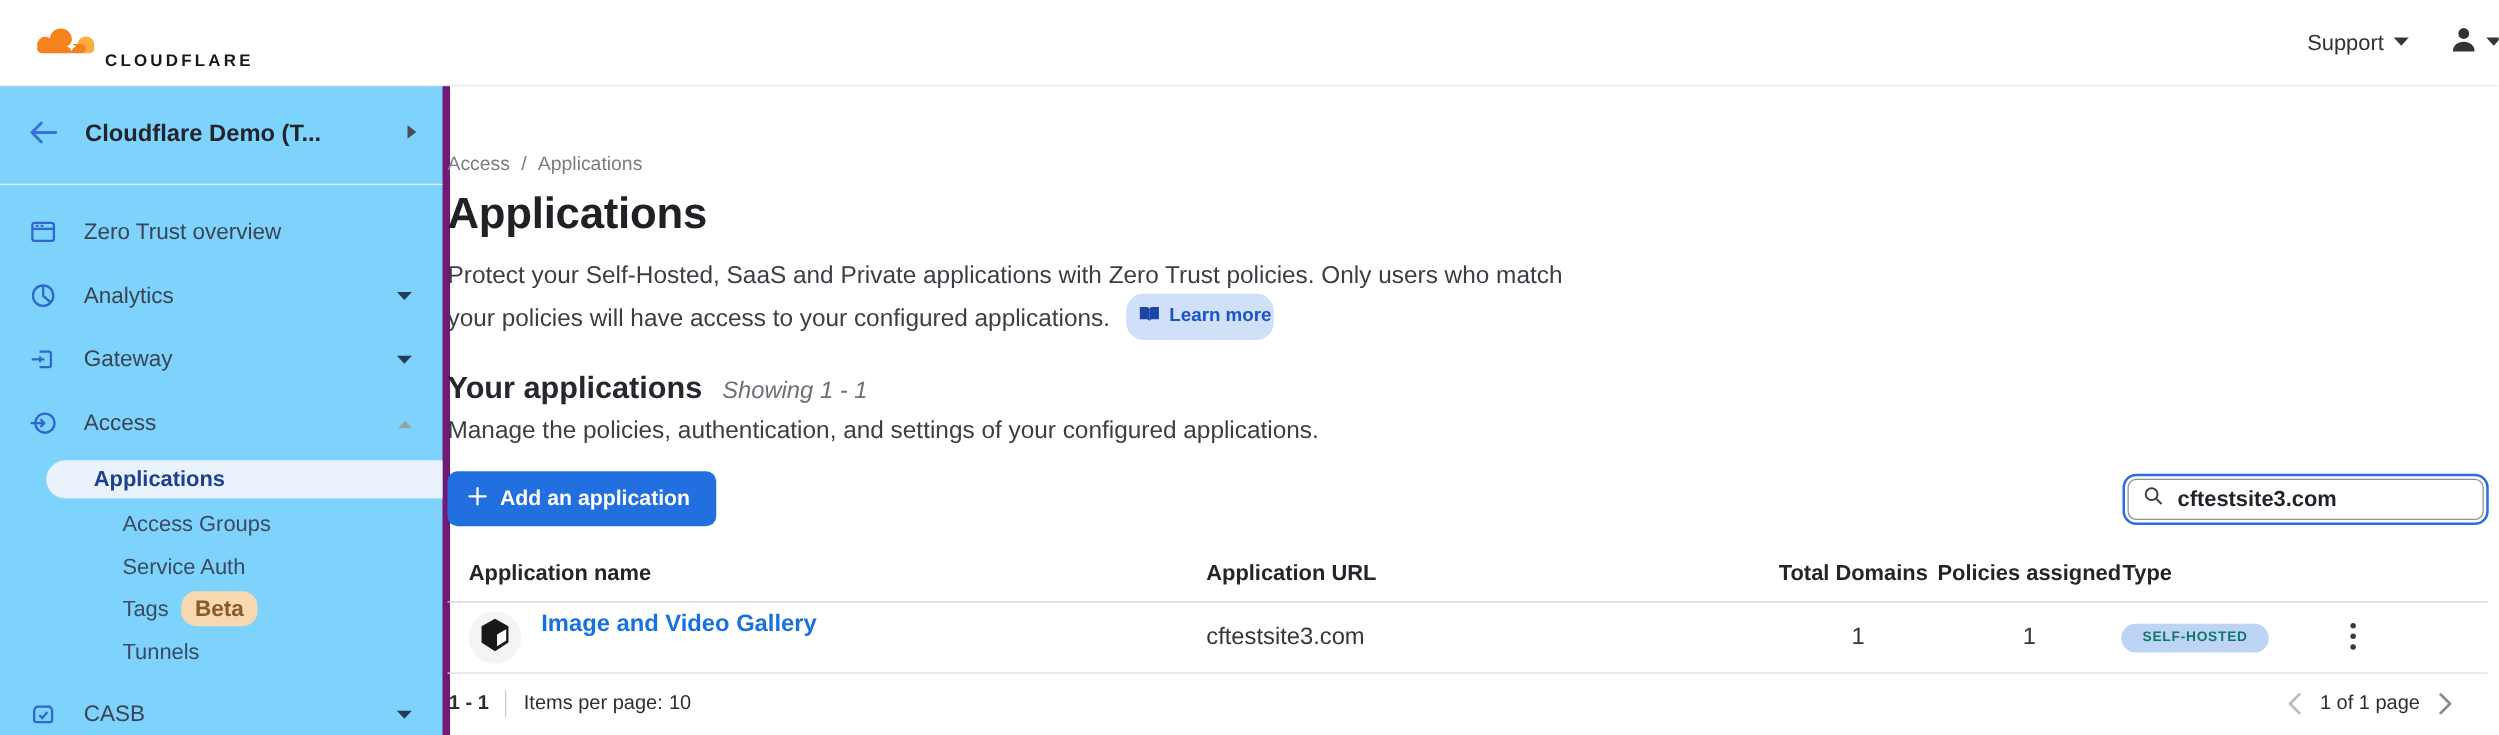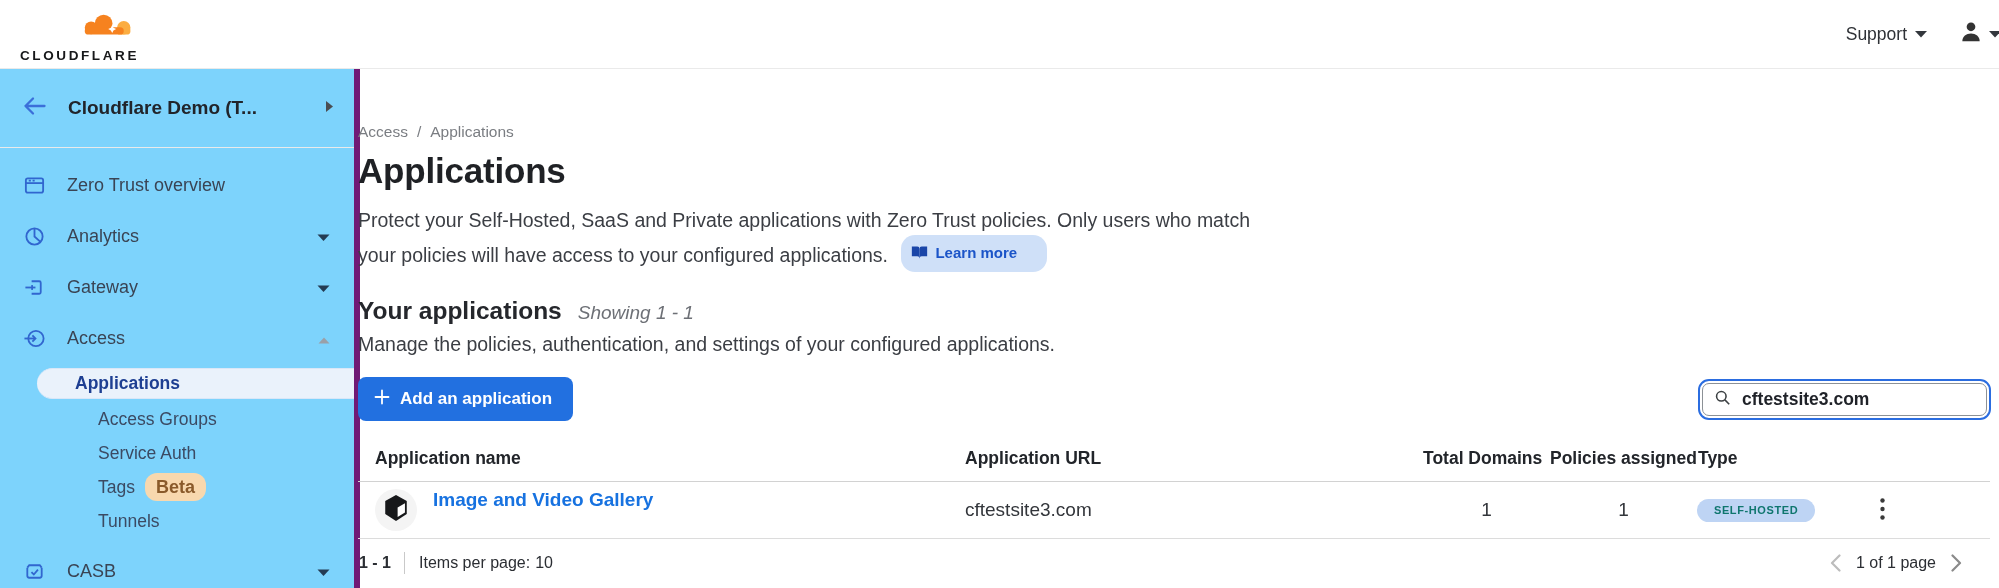--- a/index.html
+++ b/index.html
@@ -11,21 +11,21 @@
     -webkit-font-smoothing: antialiased;
   }
 
   
   .topbar {
     position: absolute; top: 0; left: 0; width: 1999px; height: 69px;
     border-bottom: 1px solid #eaeaea; background: #fff;
     display: flex; align-items: center; justify-content: space-between;
     padding: 0 0 0 20px;
   }
-  .logo { display: flex; flex-direction: column; align-items: flex-end; margin-top: 4px; }
+  .logo { display: flex; flex-direction: row; align-items: flex-end; margin-top: 4px; }
   .logo-text { font-size: 13.5px; font-weight: 800; letter-spacing: 2.6px; color: #17181a; margin-top: 1px; }
   .topbar-right { display: flex; align-items: center; gap: 30px; height: 100%; }
   .support { display: flex; align-items: center; gap: 7px; cursor: pointer; }
   .support-label { font-size: 17.5px; color: #2e3136; }
   .user-menu { display: flex; align-items: center; gap: 4px; cursor: pointer; margin-right: -3px; }
 
   
   .sidebar {
     position: absolute; top: 69px; left: 0; width: 360px; bottom: 0;
     background: #7dd3fc; border-right: 6px solid #701a75;
@@ -61,21 +61,21 @@
   .main {
     position: absolute; top: 69px; left: 318px; right: 0; bottom: 0;
     padding: 0 9px 0 40px; overflow: hidden;
   }
   .breadcrumb { margin-top: 54px; font-size: 15.5px; color: #7a7d82; display: flex; gap: 9px; }
   .breadcrumb .crumb { cursor: pointer; }
   .page-title { margin: 10px 0 0 0; font-size: 35px; font-weight: 700; color: #1f2125; letter-spacing: -0.2px; }
   .page-desc { margin-top: 14px; max-width: 908px; font-size: 19.5px; line-height: 30px; color: #3b3e44; }
   .learn-more {
     display: inline-flex; align-items: center; gap: 7px; vertical-align: 2px;
-    background: #cfe0f8; border-radius: 14px; padding: 3px 30px 4px 10px;
+    background: #cfe0f8; border-radius: 14px; padding: 3px 2px 4px 10px;
     margin-left: 8px; cursor: pointer;
   }
   .learn-more-label { font-size: 15px; font-weight: 600; color: #1b54c8; }
 
   .section-head { margin-top: 25px; display: flex; align-items: baseline; gap: 16px; }
   .section-title { font-size: 24.5px; font-weight: 700; color: #25272c; margin: 0; }
   .section-showing { font-size: 19px; font-style: italic; color: #6d7076; }
   .section-sub { margin-top: 8px; font-size: 19.5px; color: #3b3e44; }
 
   .toolbar { margin-top: 21px; display: flex; align-items: center; justify-content: space-between; }

